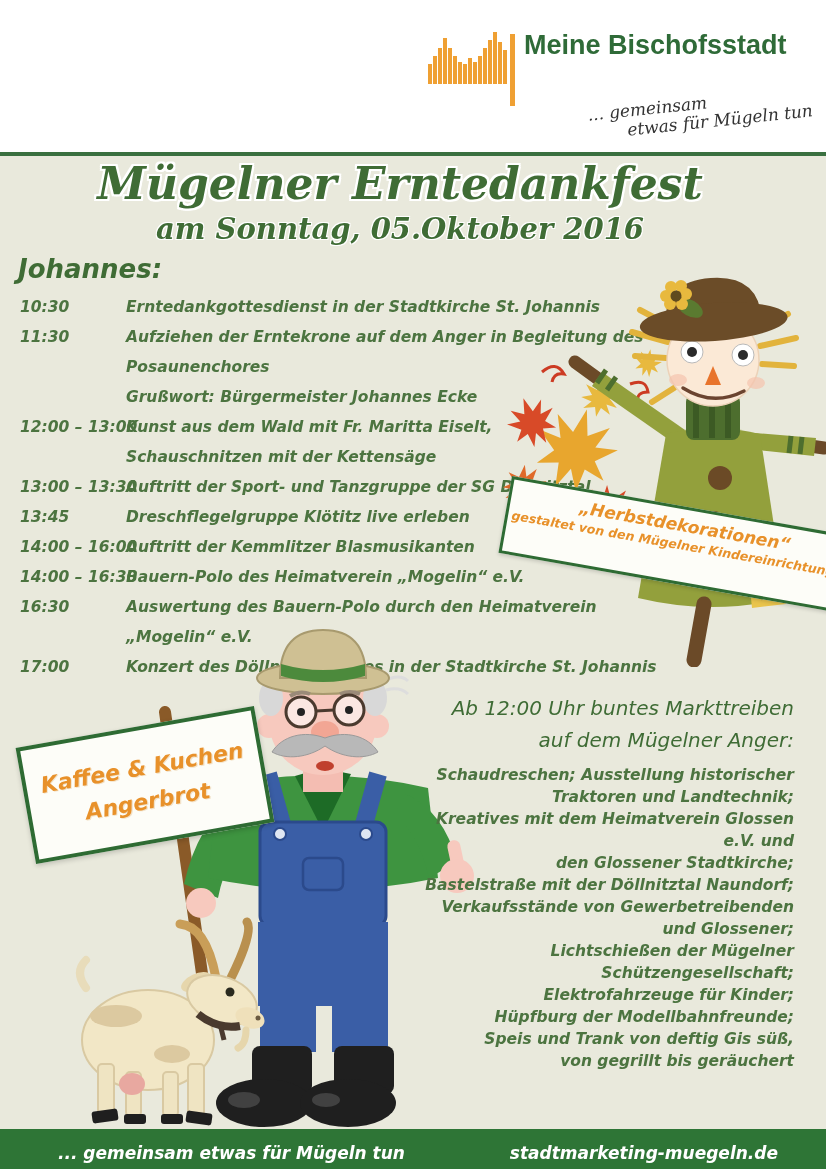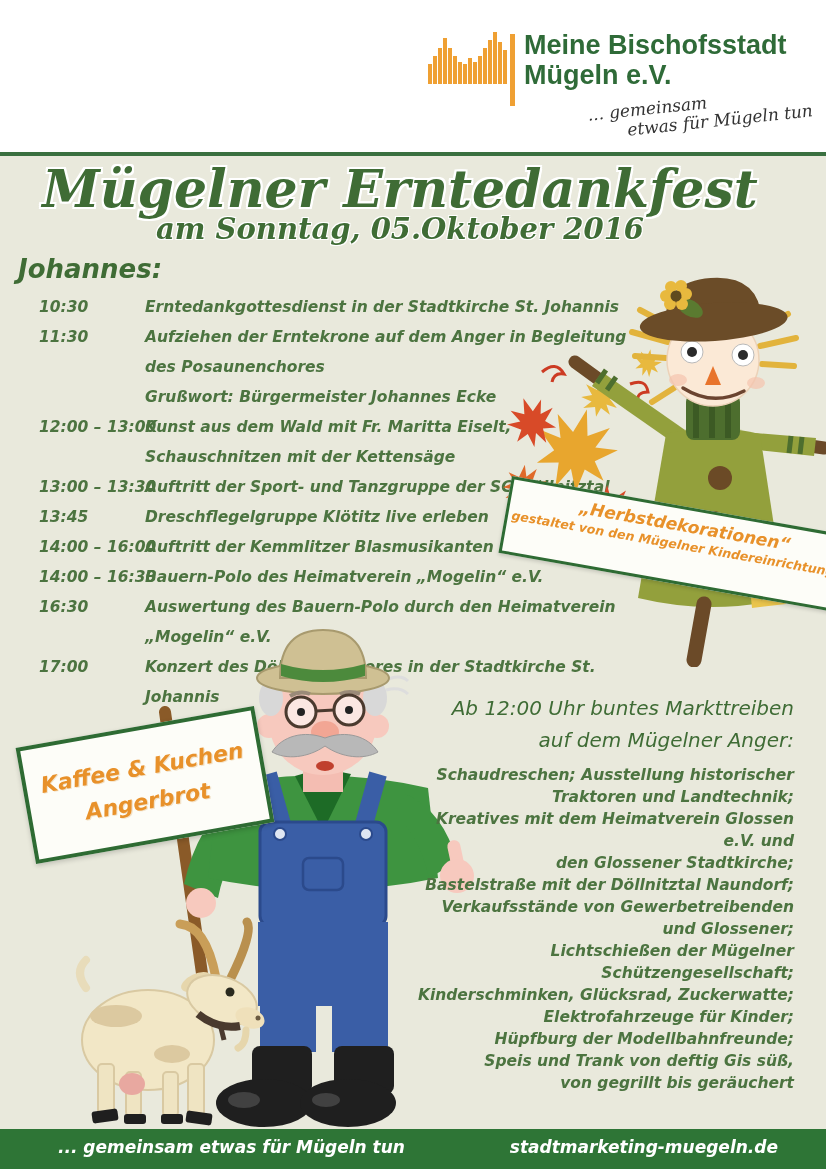--- a/index.html
+++ b/index.html
@@ -15,34 +15,34 @@
   .org-name{position:absolute;left:524px;top:30px;color:#2f6b38;
             font-family:Liberation Sans, sans-serif;font-weight:bold;font-size:27px;line-height:30px;}
   .handwriting{position:absolute;left:588px;top:94px;color:var(--ink);
                font-style:italic;font-size:17px;transform:rotate(-6deg);
                font-family:"DejaVu Serif",serif;line-height:19px;}
   .handwriting .hw2{margin-left:38px;}
   .divider{position:absolute;left:0;top:152px;width:826px;height:4px;background:var(--green-line);}
   
   .title{position:absolute;left:0;top:158px;width:800px;text-align:center;margin:0;
          font-family:"DejaVu Serif",serif;font-style:italic;font-weight:bold;
-         font-size:52px;color:var(--green-dark);
+         font-size:44px;color:var(--green-dark);
          text-shadow:-2px -2px 0 #fff,2px -2px 0 #fff,-2px 2px 0 #fff,2px 2px 0 #fff,
                      0 -2px 0 #fff,0 2px 0 #fff,-2px 0 0 #fff,2px 0 0 #fff;}
   .subtitle{position:absolute;left:0;top:212px;width:800px;text-align:center;margin:0;
             font-family:"DejaVu Serif",serif;font-style:italic;font-weight:bold;
             font-size:29px;color:var(--green-dark);
             text-shadow:-1px -1px 0 #fff,1px -1px 0 #fff,-1px 1px 0 #fff,1px 1px 0 #fff;}
   
   .prog-heading{position:absolute;left:18px;top:254px;margin:0;
                 font-style:italic;font-weight:bold;font-size:26px;color:var(--green-dark);}
   .program{position:absolute;left:20px;top:292px;width:640px;}
   .prow{display:grid;grid-template-columns:106px 1fr;}
   .ptime,.pdesc{font-style:italic;font-weight:bold;font-size:15.5px;line-height:30px;
-                color:var(--green);margin-left:19px;}
+                color:var(--green);}
   .ptime{white-space:nowrap;}
   .pdesc{white-space:pre-line;}
   
   .scarecrow{position:absolute;left:480px;top:272px;z-index:1;}
   .banner{position:absolute;left:512px;top:476px;width:352px;height:66px;z-index:5;
           background:#fdfdf8;border:3px solid #2e6b33;transform:rotate(10deg);
           transform-origin:left top;text-align:center;padding-top:6px;
           box-shadow:0 2px 4px rgba(0,0,0,.15);}
   .banner .b1{color:var(--orange-text);font-weight:bold;font-style:italic;font-size:17px;}
   .banner .b2{color:var(--orange-text);font-weight:bold;font-style:italic;font-size:12.5px;margin-top:2px;}
@@ -54,21 +54,21 @@
         box-shadow:0 2px 5px rgba(0,0,0,.18);}
   .sign .s1,.sign .s2{color:var(--orange-text);font-weight:bold;font-style:italic;font-size:22px;
         line-height:34px;text-shadow:1px 1px 0 #c9760e33;}
   
   .market{position:absolute;left:400px;top:692px;width:394px;text-align:right;z-index:4;}
   .m-head{font-style:italic;font-weight:normal;font-size:20px;line-height:32px;color:var(--green-dark);}
   .m-lines{margin-top:8px;}
   .mline{font-style:italic;font-weight:bold;font-size:15.5px;line-height:22px;color:var(--green);}
   
   .footer{position:absolute;left:0;top:1129px;width:826px;height:40px;background:var(--green-footer);
-          z-index:6;display:flex;align-items:flex-start;justify-content:space-between;
+          z-index:6;display:flex;align-items:center;justify-content:space-between;
           padding:8px 48px 0 58px;box-sizing:border-box;}
   .footer span{color:#ffffff;font-style:italic;font-weight:bold;font-size:17px;}
 </style>
 </head>
 <body>
 
 <div class="page">
 
   <div class="header">
     <svg class="logo-bars" width="92" height="86" viewBox="0 0 92 86" aria-hidden="true">
@@ -87,21 +87,20 @@
           <rect x="55" y="28" width="4" height="36"></rect>
         <rect x="60" y="20" width="4" height="44"></rect>
           <rect x="65" y="12" width="4" height="52"></rect>
         <rect x="70" y="22" width="4" height="42"></rect>
           <rect x="75" y="30" width="4" height="34"></rect>
         <rect x="82" y="14" width="5" height="72"></rect>
       </g>
     </svg>
     <div class="org-name">
       <div>Meine Bischofsstadt</div>
-      <div>Mügeln e.V.</div>
     </div>
     <div class="handwriting">
       <div class="hw1">... gemeinsam</div>
       <div class="hw2">etwas für Mügeln tun</div>
     </div>
   </div>
   <div class="divider"></div>
 
   <h1 class="title">Mügelner Erntedankfest</h1>
   <h2 class="subtitle">am Sonntag, 05.Oktober 2016</h2>
@@ -337,21 +336,20 @@
         <div class="mline">den Glossener Stadtkirche;</div>
 
         <div class="mline">Bastelstraße mit der Döllnitztal Naundorf;</div>
 
         <div class="mline">Verkaufsstände von Gewerbetreibenden</div>
 
         <div class="mline">und Glossener;</div>
 
         <div class="mline">Lichtschießen der Mügelner Schützengesellschaft;</div>
 
-        <div class="mline">Kinderschminken, Glücksrad, Zuckerwatte;</div>
 
         <div class="mline">Elektrofahrzeuge für Kinder;</div>
 
         <div class="mline">Hüpfburg der Modellbahnfreunde;</div>
 
         <div class="mline">Speis und Trank von deftig Gis süß,</div>
 
         <div class="mline">von gegrillt bis geräuchert</div>
       </div>
   </div>

